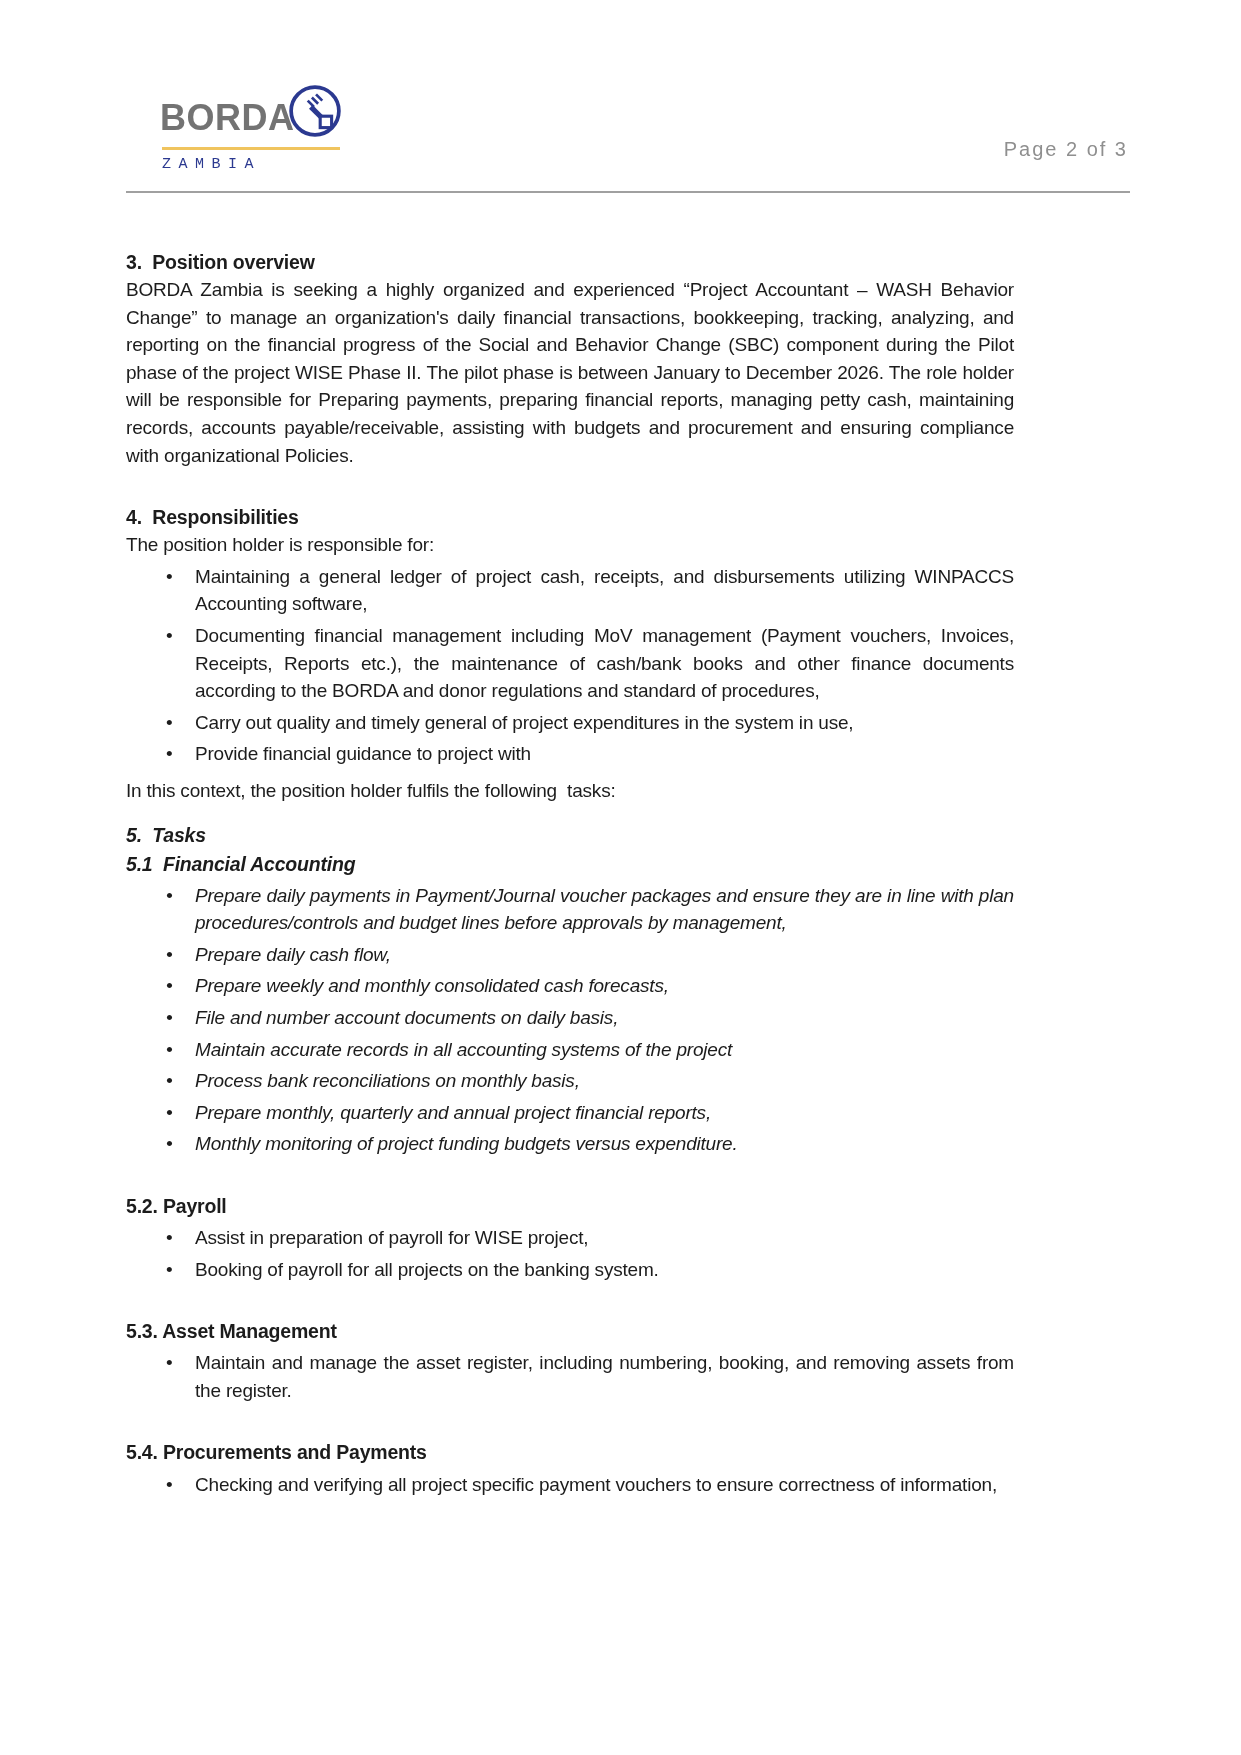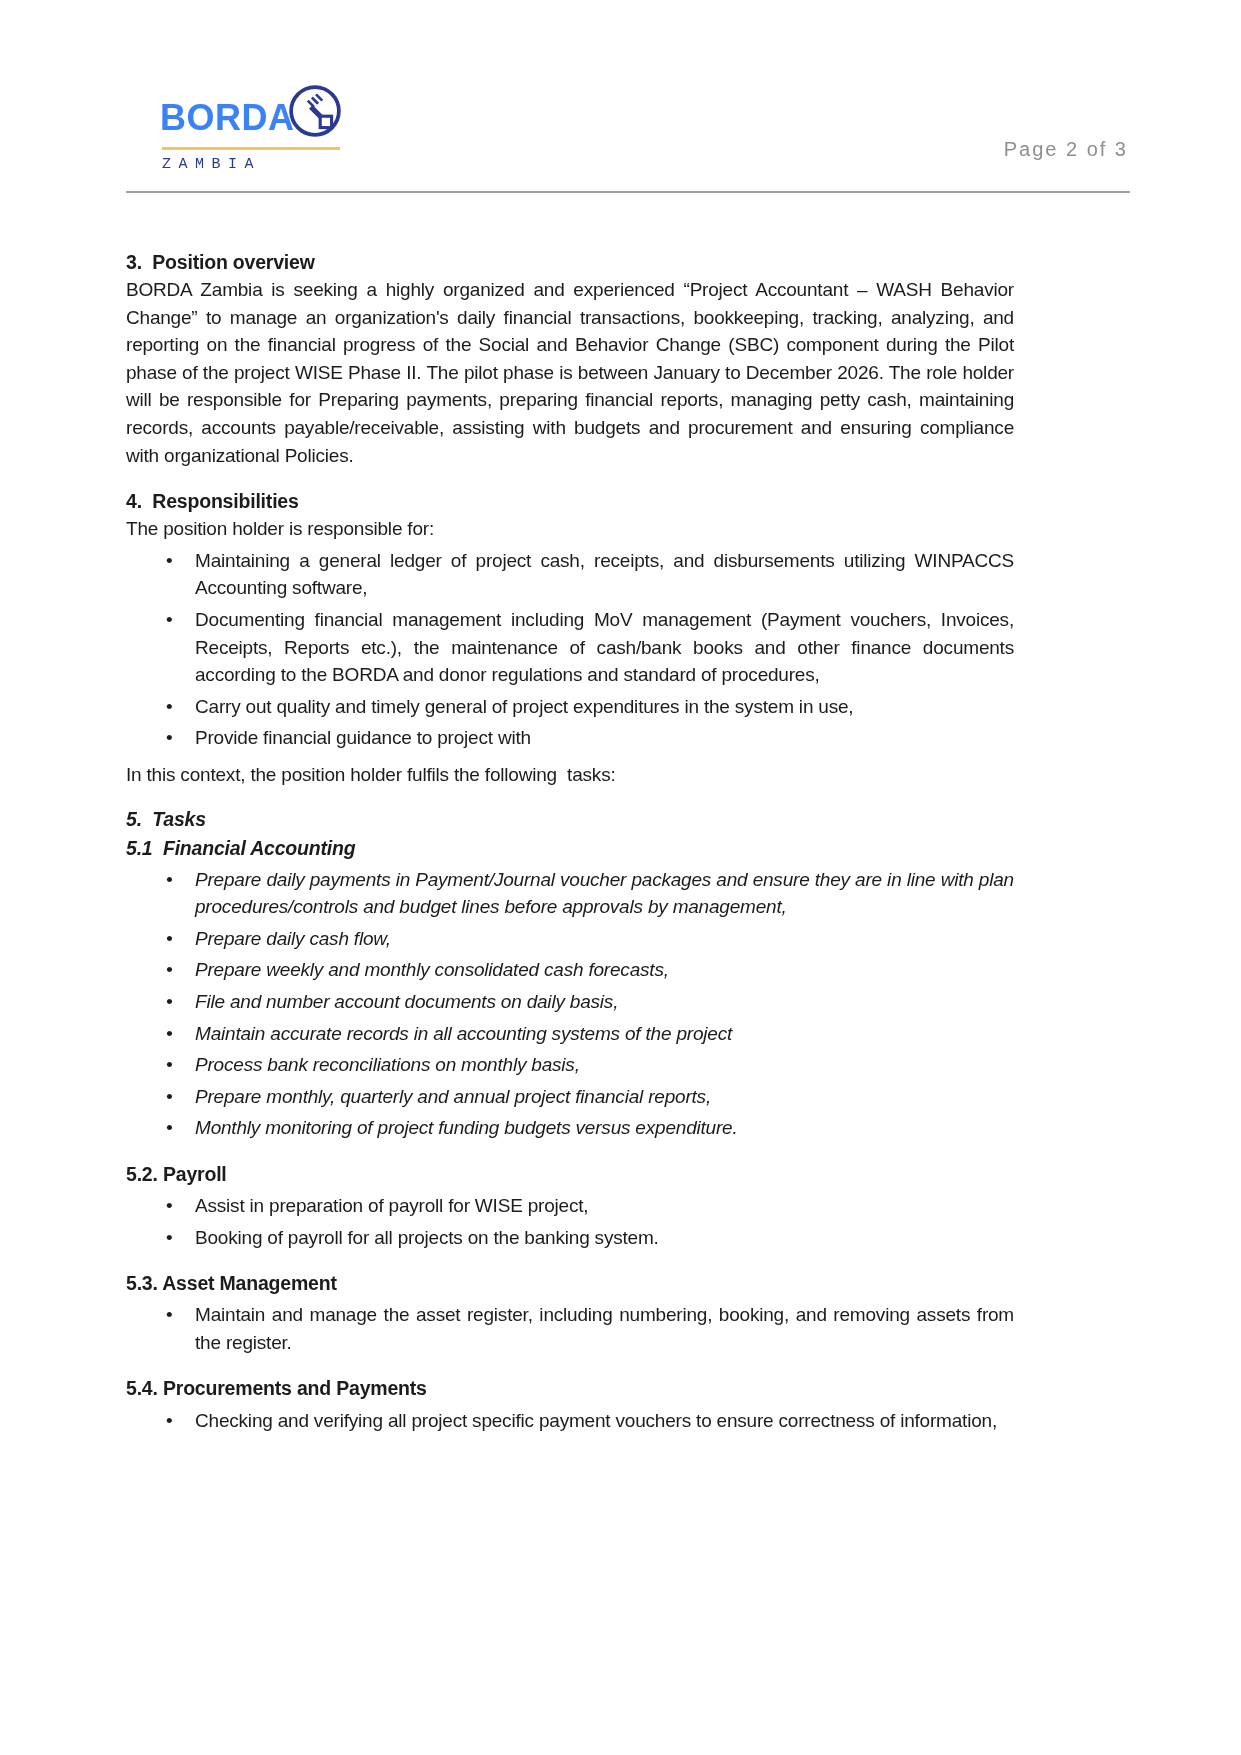--- a/index.html
+++ b/index.html
@@ -14,21 +14,21 @@
   }
 
   
   .brand {
     position: absolute;
     left: 160px;
     top: 100px;
     font-size: 36px;
     font-weight: bold;
     letter-spacing: 0.5px;
-    color: #3b82f6;
+    color: #737373;
     line-height: 1;
   }
   .logo-icon {
     position: absolute;
     left: 288px;
     top: 84px;
     width: 54px;
     height: 54px;
   }
   .gold-line {
@@ -77,21 +77,21 @@
   .heading {
     font-weight: bold;
     font-size: 19.5px;
     margin: 0;
     white-space: pre-wrap;
   }
   .para, .intro {
     margin: 0;
     text-align: justify;
   }
-  .section { margin-top: 18px; }
+  .section { margin-top: 34px; }
   .section.first { margin-top: 0; }
   .section.tight { margin-top: 17px; font-style: italic; }
   .context {
     margin: 9px 0 0 0;
     white-space: pre-wrap;
   }
   ul.bullets {
     list-style: none;
     margin: 0;
     padding: 0;

